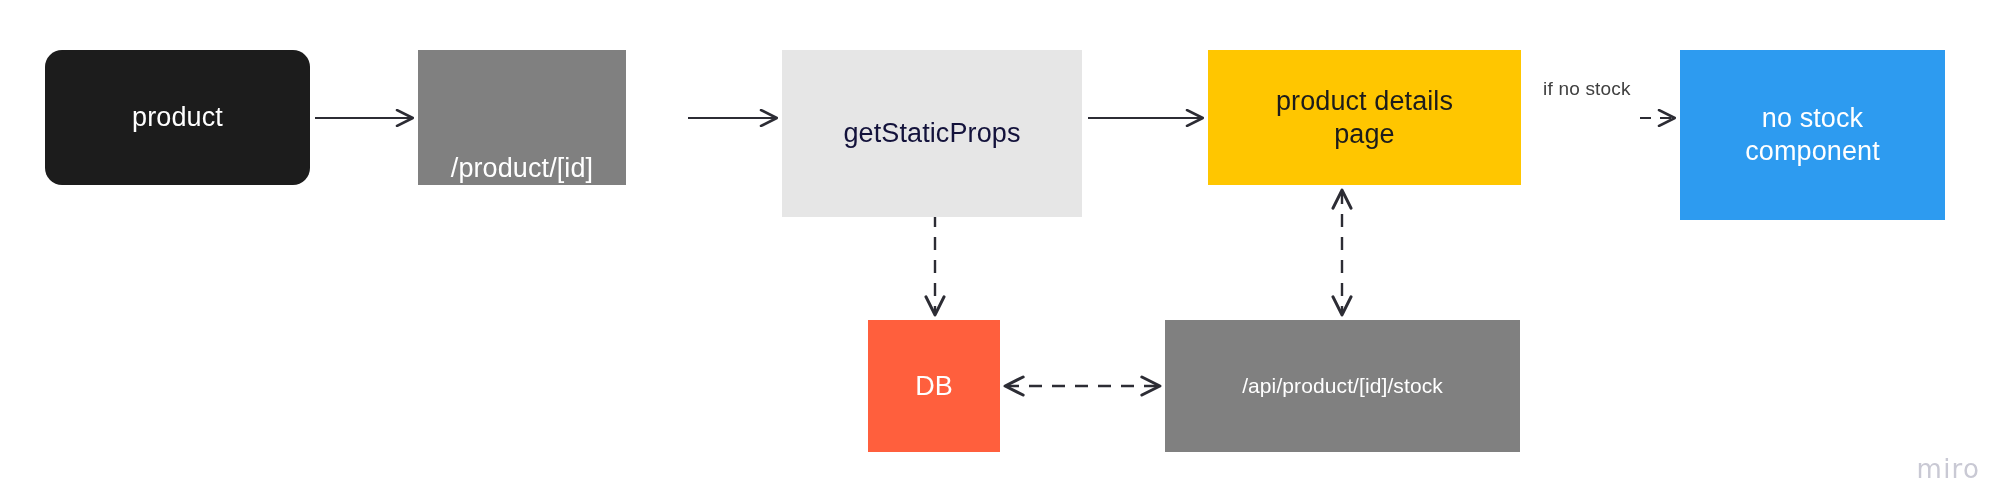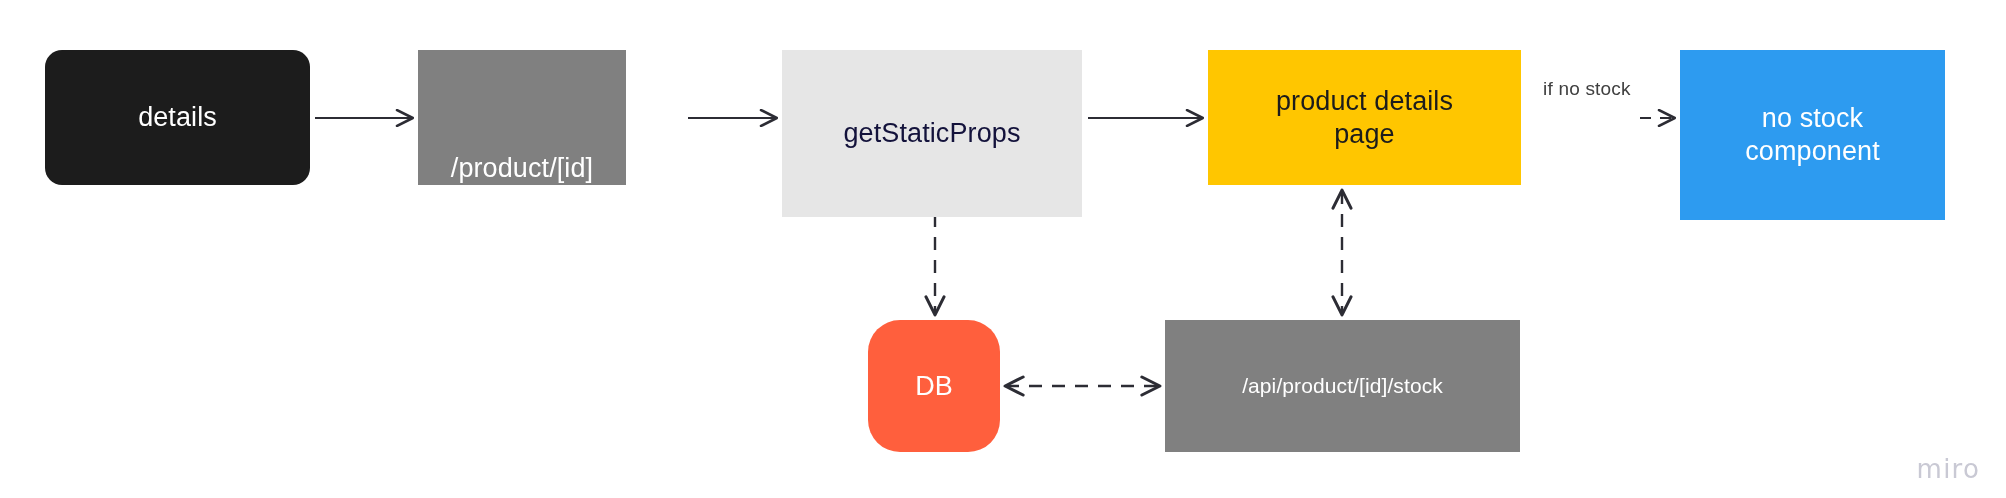--- a/index.html
+++ b/index.html
@@ -58,21 +58,20 @@
     left: 1680px; top: 50px; width: 265px; height: 170px;
     background: #2d9bf0;
     color: #ffffff;
     font-size: 27px;
   }
   .node-db {
     left: 868px; top: 320px; width: 132px; height: 132px;
     background: #ff5f3d;
     color: #ffffff;
     font-size: 27px;
-    border-radius: 32px;
   }
   .node-api {
     left: 1165px; top: 320px; width: 355px; height: 132px;
     background: #808080;
     color: #ffffff;
     font-size: 21px;
   }
   .edge-layer {
     position: absolute;
     left: 0; top: 0;
@@ -128,21 +127,21 @@
     <line x1="1640" y1="118" x2="1674" y2="118" stroke="#2c2c34" stroke-width="2.1" stroke-dasharray="11 9" marker-end="url(#arrow-end)"></line>
 
     <line x1="935" y1="191" x2="935" y2="314" stroke="#2c2c34" stroke-width="2.4" stroke-dasharray="13 10" marker-start="url(#arrow-start)" marker-end="url(#arrow-end)"></line>
 
     <line x1="1342" y1="191" x2="1342" y2="314" stroke="#2c2c34" stroke-width="2.4" stroke-dasharray="13 10" marker-start="url(#arrow-start)" marker-end="url(#arrow-end)"></line>
 
     <line x1="1006" y1="386" x2="1159" y2="386" stroke="#2c2c34" stroke-width="2.4" stroke-dasharray="13 10" marker-start="url(#arrow-start)" marker-end="url(#arrow-end)"></line>
   </svg>
 
   <div class="node node-request">
-    <span>details</span>
+    <span>product</span>
   </div>
 
   <div class="node node-route">
     <span>/product/[id]</span>
   </div>
 
   <div class="node node-gsp">
     <span>getStaticProps</span>
   </div>
 

